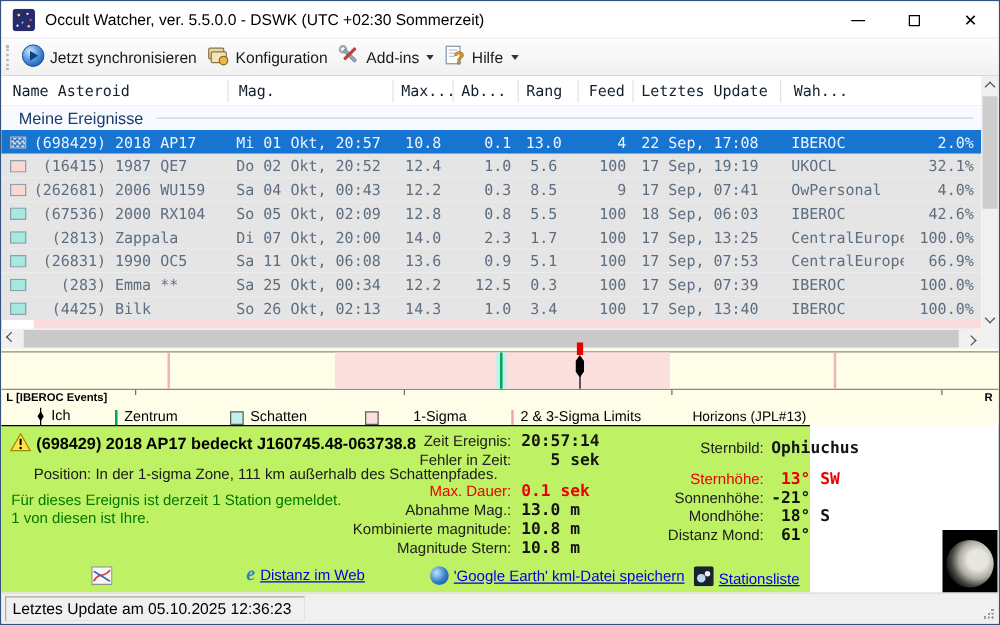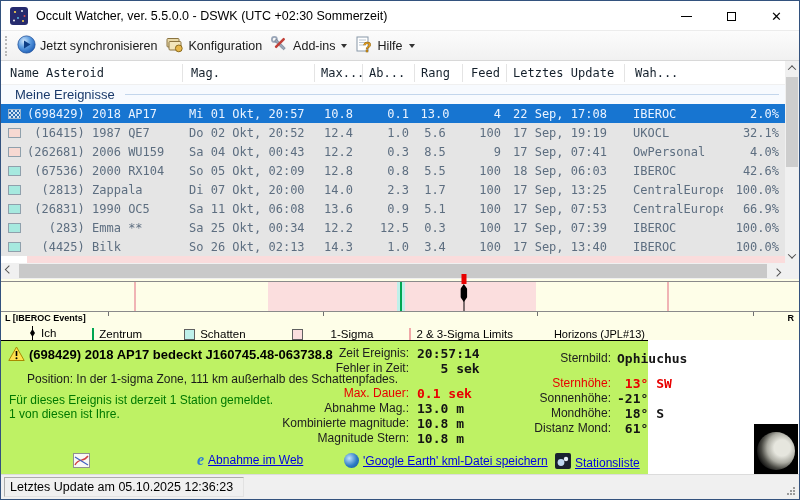--- a/index.html
+++ b/index.html
@@ -456,21 +456,21 @@
     <a class="link-item link-map">
       <span><svg width="17" height="15">
             <rect x="0.5" y="0.5" width="16" height="14" fill="#F8F8F4" stroke="#909090"></rect>
             <path d="M2 12 C6 4 10 10 15 3" stroke="#D04040" fill="none" stroke-width="1.4"></path>
             <path d="M2 4 L15 12" stroke="#4060C0" stroke-width="1.2"></path>
           </svg></span>
       <span class="link-label">Online Karte mit Stationen</span>
     </a>
     <a class="link-item link-web">
       <span class="ie-e">e</span>
-      <span class="link-label">Abnahme im Web</span>
+      <span class="link-label">Distanz im Web</span>
     </a>
     <a class="link-item link-earth">
       <span class="earth-globe"></span>
       <span class="link-label">'Google Earth' kml-Datei speichern</span>
     </a>
     <a class="link-item link-stations">
       <span><svg width="16" height="16">
             <rect width="16" height="16" rx="2" fill="#1A2230"></rect>
             <circle cx="6" cy="9.5" r="3.4" fill="#BFD8F0"></circle>
             <circle cx="11" cy="6" r="2.2" fill="#E8F0F8"></circle>

